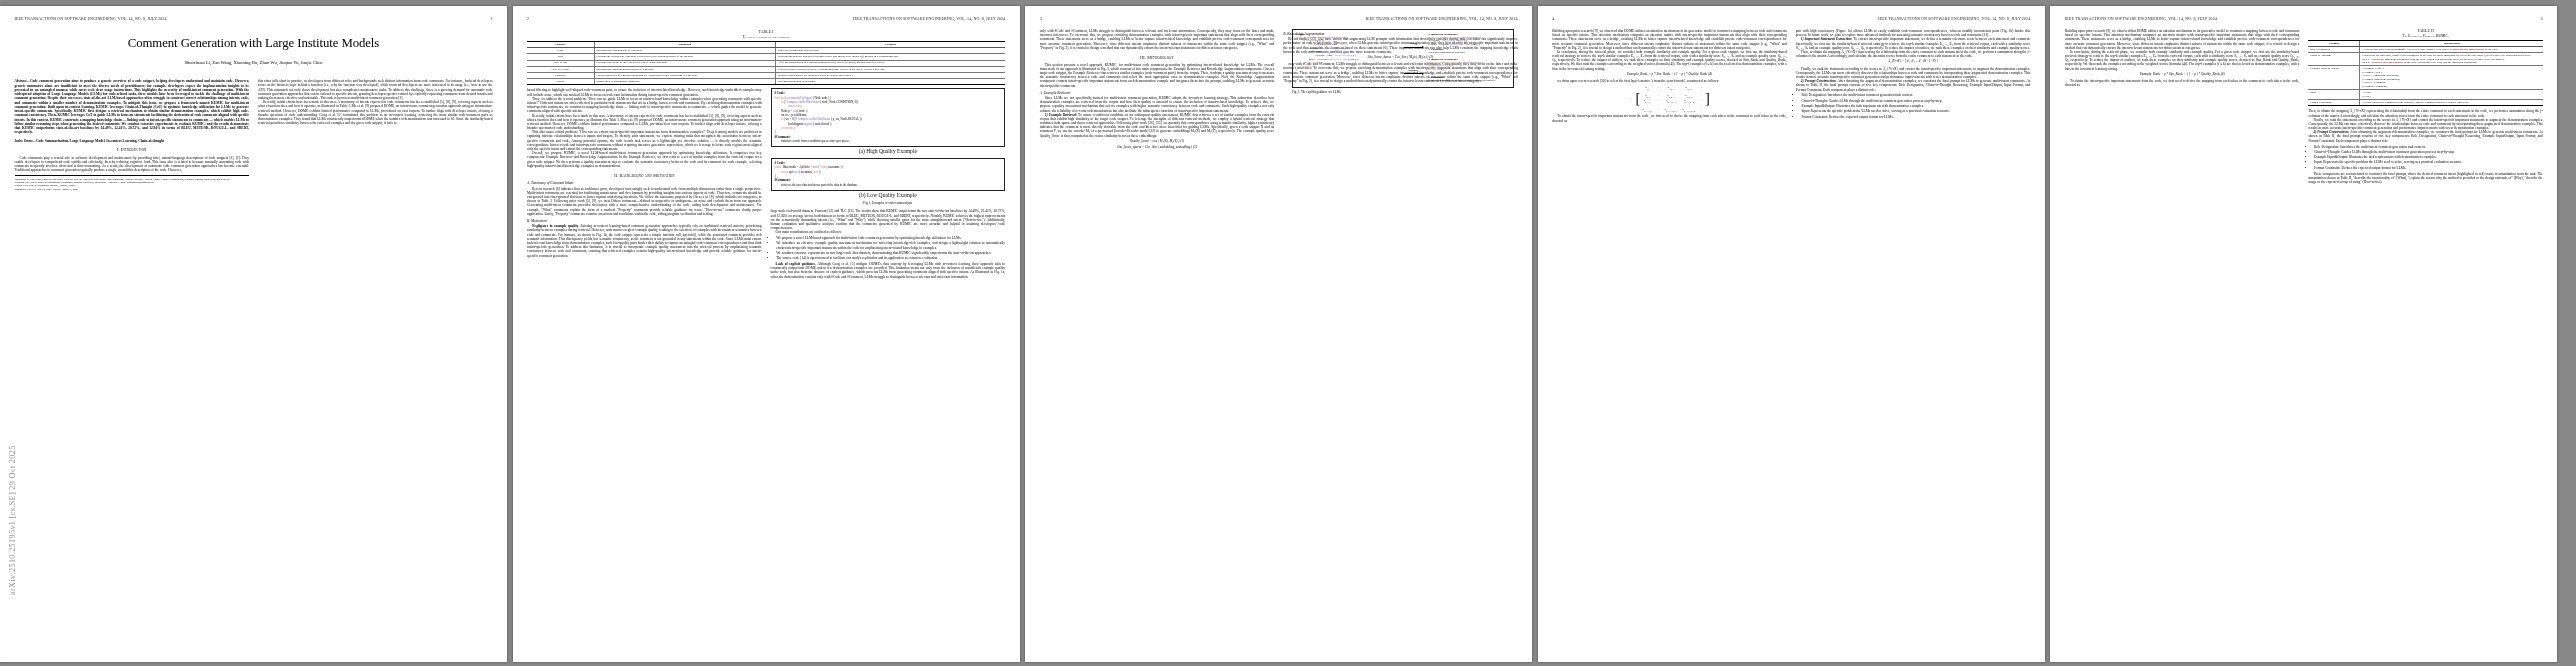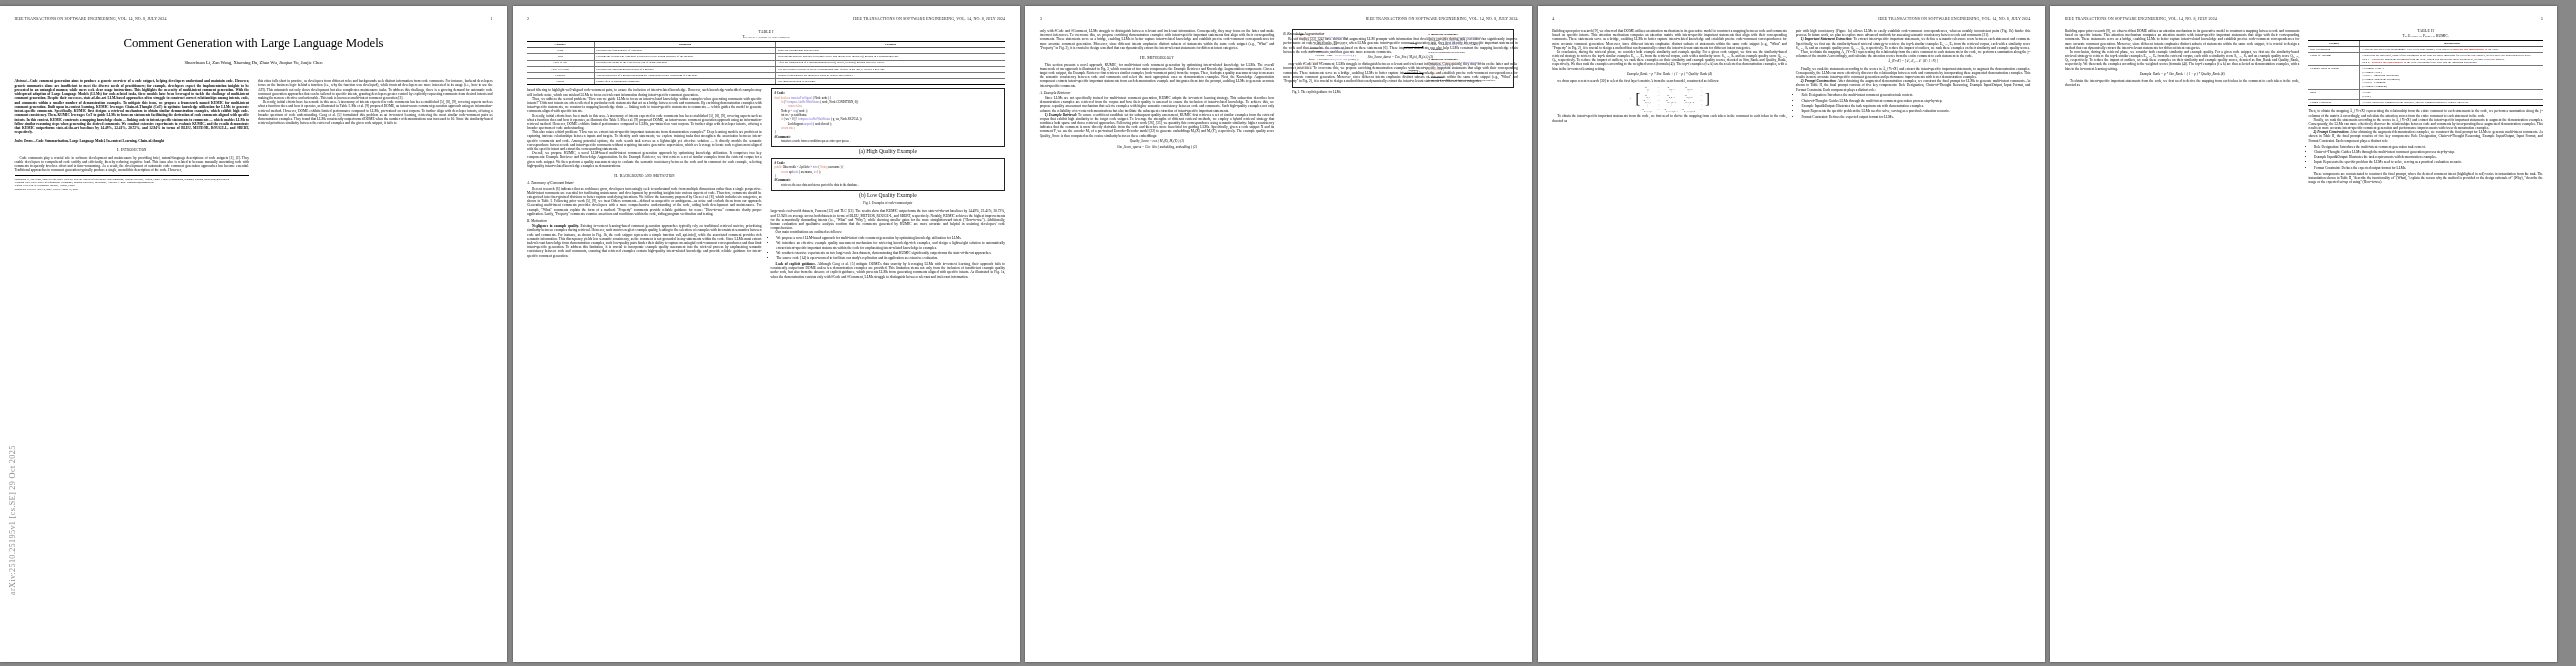--- a/index.html
+++ b/index.html
@@ -83,21 +83,21 @@
       <div class="runhead">
         <span class="jrn">IEEE TRANSACTIONS ON SOFTWARE ENGINEERING, VOL. 14, NO. 8, JULY 2024</span>
         <span class="pno">1</span>
       </div>
 
       <div class="arxiv-wrap">
         <div class="arxiv">arXiv:2510.25195v1  [cs.SE]  29 Oct 2025</div>
       </div>
 
       <div class="title">
-        <div>Comment Generation with Large Language Models</div>
+        <div>Comment Generation with Large Institute Models</div>
       </div>
       <div class="authors">Shuochuan Li, Zan Wang, Xiaoning Du, Zhuo Wu, Jiuqiao Yu, Junjie Chen</div>
 
       <div class="cols">
         <div class="col">
           <div class="abstract">
             <span class="lead">Abstract—</span><span>Code comment generation aims to produce a generic overview of a code snippet, helping developers understand and maintain code. However, generic summaries alone are insufficient to meet the diverse needs of practitioners; for example, developers expect the implementation insights to be presented in an untangled manner, while users seek clear usage instructions. This highlights the necessity of multi-intent comment generation. With the widespread adoption of Large Language Models (LLMs) for code-related tasks, these models have been leveraged to tackle the challenge of multi-intent comment generation. Despite their successes, state-of-the-art LLM-based approaches often struggle to construct correct relationships among intents, code, and comments within a smaller number of demonstration examples. To mitigate this issue, we propose a framework named KUMIC for multi-intent comment generation. Built upon in-context learning, KUMIC leverages Chain-of-Thought (CoT) to optimize knowledge utilization for LLMs to generate intent-specific comments. Specifically, KUMIC first designs a retrieval mechanism to obtain similar demonstration examples, which exhibit high code-comment consistency. Then, KUMIC leverages CoT to guide LLMs to focus on statements facilitating the derivation of code comments aligned with specific intents. In this context, KUMIC constructs a mapping knowledge chain — linking code to intent-specific statements to comments — which enables LLMs to follow similar reasoning steps when generating the desired comments. We conduct extensive experiments to evaluate KUMIC, and the results demonstrate that KUMIC outperforms state-of-the-art baselines by 14.49%, 22.41%, 20.72%, and 12.94% in terms of BLEU, METEOR, ROUGE-L, and SBERT, respectively.</span>
           </div>
           <div class="idxterms">
             <i>Index Terms—</i><span>Code Summarization, Large Language Model, In-context Learning, Chain-of-thought</span>

